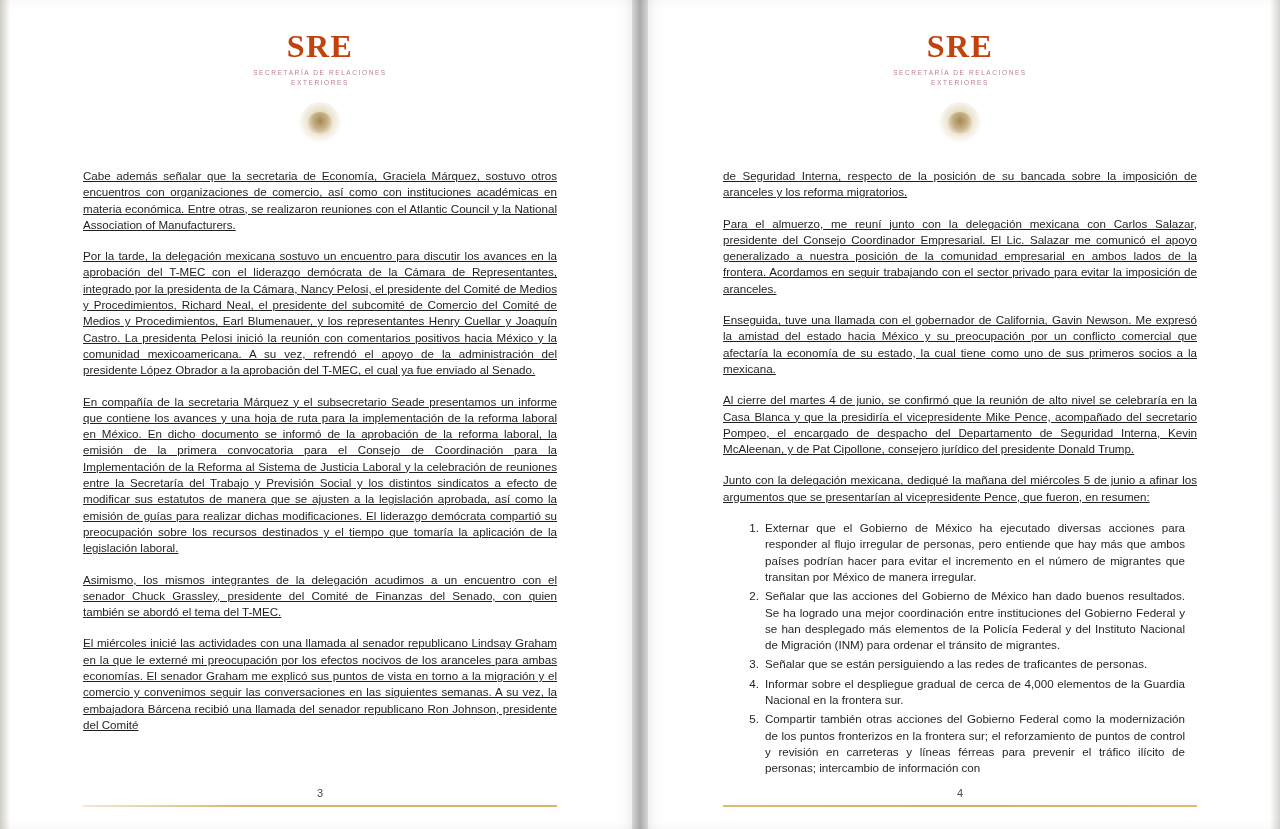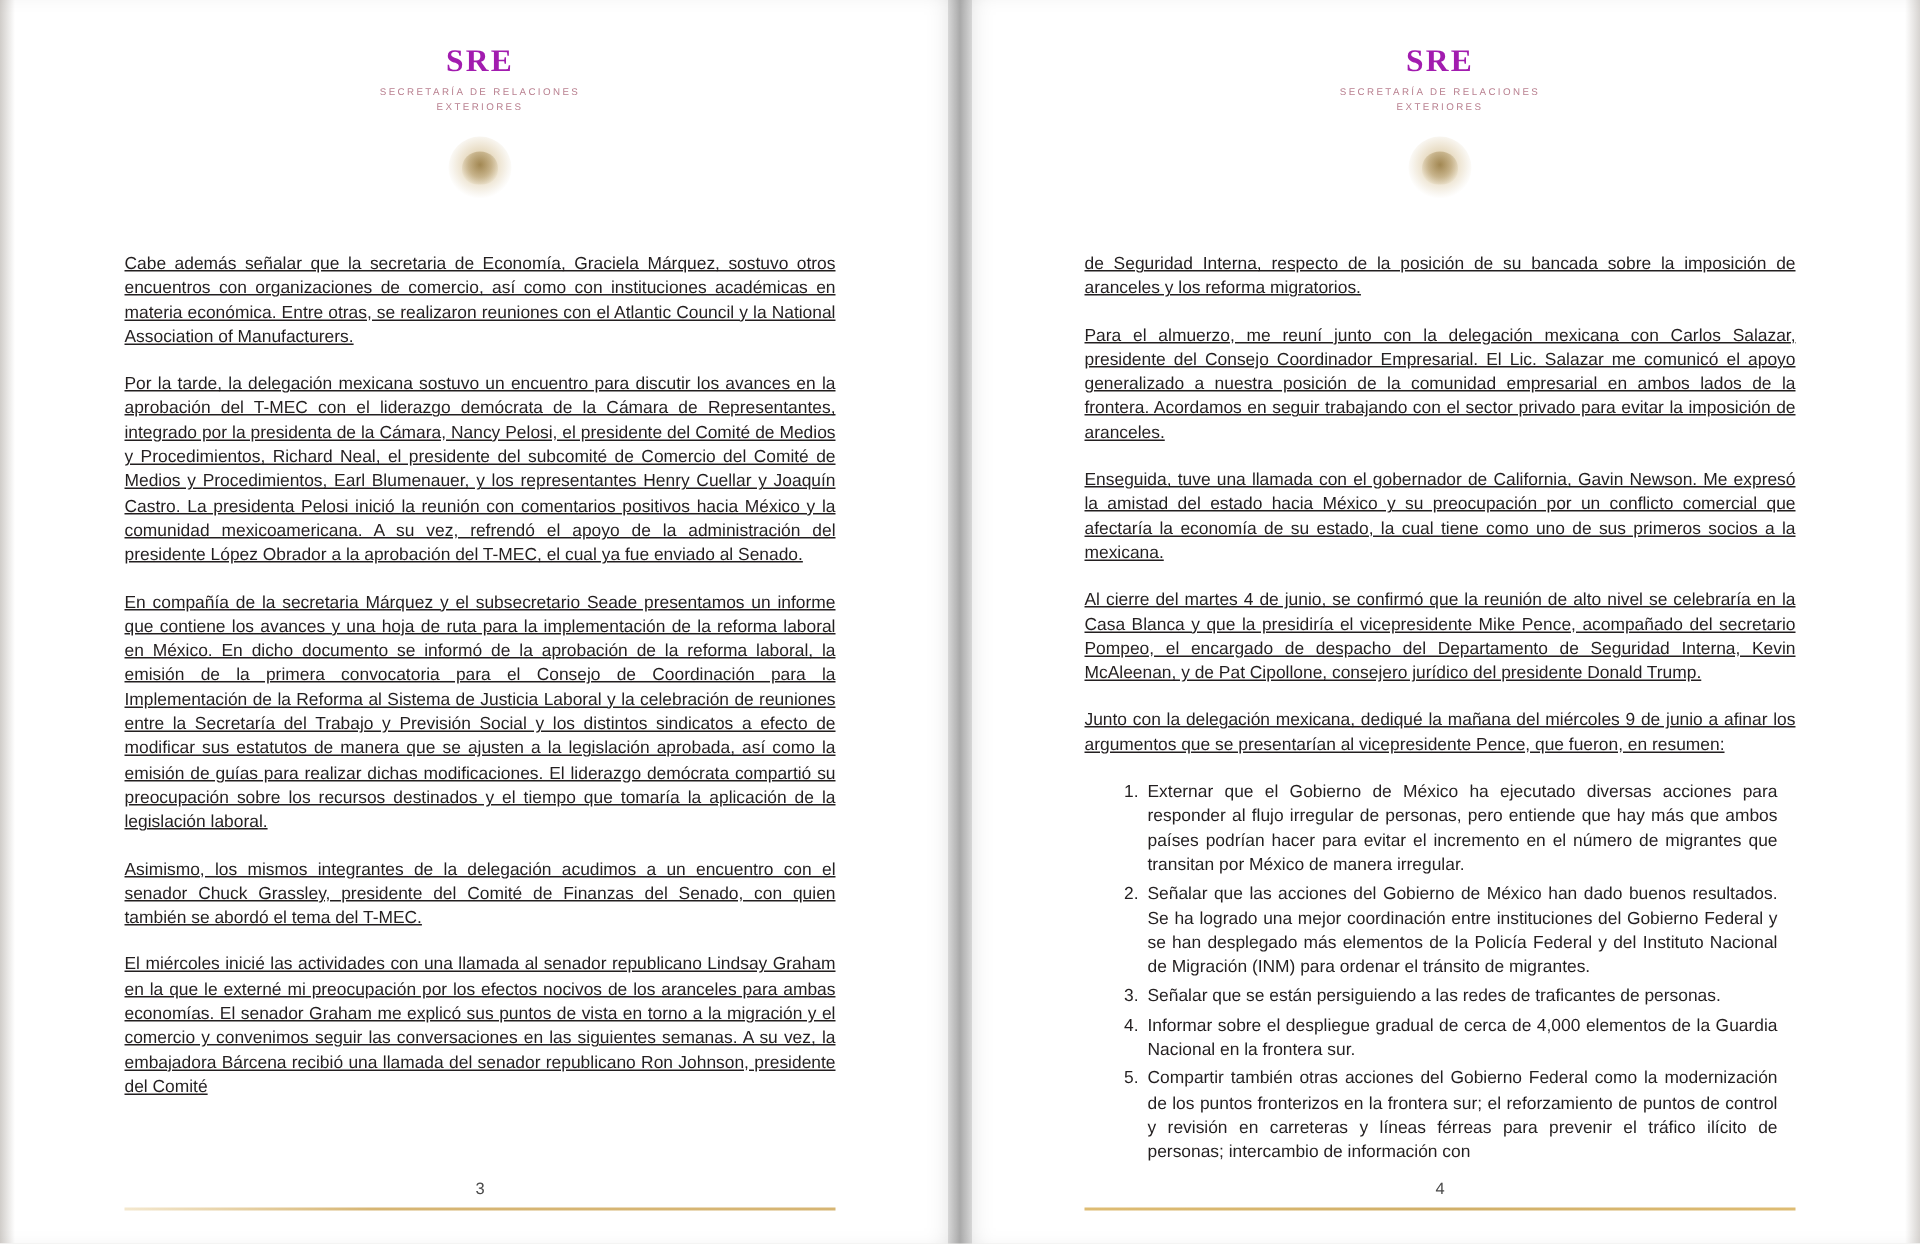--- a/index.html
+++ b/index.html
@@ -39,24 +39,24 @@
     width: 640px;
     height: 829px;
   }
   
   .letterhead {
     text-align: center;
     padding-top: 30px;
   }
   .sre-logo {
     font-family: "Liberation Serif", serif;
-    font-size: 21px;
+    font-size: 32px;
     font-weight: bold;
     letter-spacing: 1.5px;
-    color: #a21caf;
+    color: #c2410c;
     line-height: 1;
   }
   .sre-sub {
     margin-top: 6px;
     font-family: "Liberation Sans", sans-serif;
     font-size: 6.5px;
     letter-spacing: 1.6px;
     color: #b98090;
     line-height: 1.5;
     text-transform: uppercase;
@@ -203,21 +203,21 @@
           <div>EXTERIORES</div>
         </div>
         <div class="seal"></div>
       </div>
 
       <div class="body-col">
         <p>de Seguridad Interna, respecto de la posición de su bancada sobre la imposición de aranceles y los reforma migratorios.</p>
         <p>Para el almuerzo, me reuní junto con la delegación mexicana con Carlos Salazar, presidente del Consejo Coordinador Empresarial. El Lic. Salazar me comunicó el apoyo generalizado a nuestra posición de la comunidad empresarial en ambos lados de la frontera. Acordamos en seguir trabajando con el sector privado para evitar la imposición de aranceles.</p>
         <p>Enseguida, tuve una llamada con el gobernador de California, Gavin Newson. Me expresó la amistad del estado hacia México y su preocupación por un conflicto comercial que afectaría la economía de su estado, la cual tiene como uno de sus primeros socios a la mexicana.</p>
         <p>Al cierre del martes 4 de junio, se confirmó que la reunión de alto nivel se celebraría en la Casa Blanca y que la presidiría el vicepresidente Mike Pence, acompañado del secretario Pompeo, el encargado de despacho del Departamento de Seguridad Interna, Kevin McAleenan, y de Pat Cipollone, consejero jurídico del presidente Donald Trump.</p>
-        <p>Junto con la delegación mexicana, dediqué la mañana del miércoles 9 de junio a afinar los argumentos que se presentarían al vicepresidente Pence, que fueron, en resumen:</p>
+        <p>Junto con la delegación mexicana, dediqué la mañana del miércoles 5 de junio a afinar los argumentos que se presentarían al vicepresidente Pence, que fueron, en resumen:</p>
         <ol class="numlist">
           <li>Externar que el Gobierno de México ha ejecutado diversas acciones para responder al flujo irregular de personas, pero entiende que hay más que ambos países podrían hacer para evitar el incremento en el número de migrantes que transitan por México de manera irregular.</li>
           <li>Señalar que las acciones del Gobierno de México han dado buenos resultados. Se ha logrado una mejor coordinación entre instituciones del Gobierno Federal y se han desplegado más elementos de la Policía Federal y del Instituto Nacional de Migración (INM) para ordenar el tránsito de migrantes.</li>
           <li>Señalar que se están persiguiendo a las redes de traficantes de personas.</li>
           <li>Informar sobre el despliegue gradual de cerca de 4,000 elementos de la Guardia Nacional en la frontera sur.</li>
           <li>Compartir también otras acciones del Gobierno Federal como la modernización de los puntos fronterizos en la frontera sur; el reforzamiento de puntos de control y revisión en carreteras y líneas férreas para prevenir el tráfico ilícito de personas; intercambio de información con</li>
         </ol>
       </div>
 
       <div class="footer">

